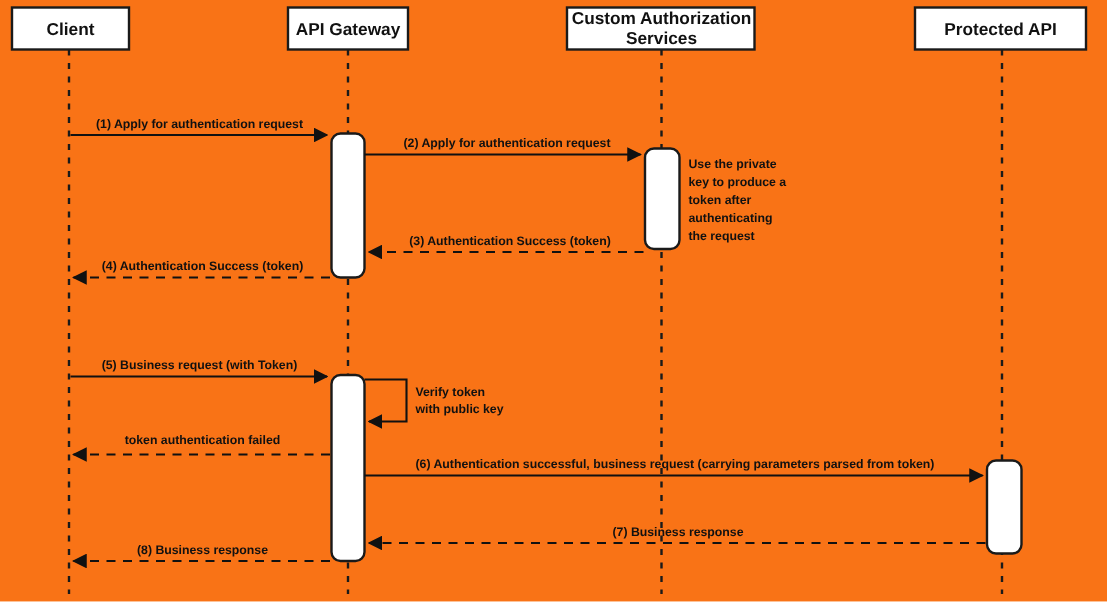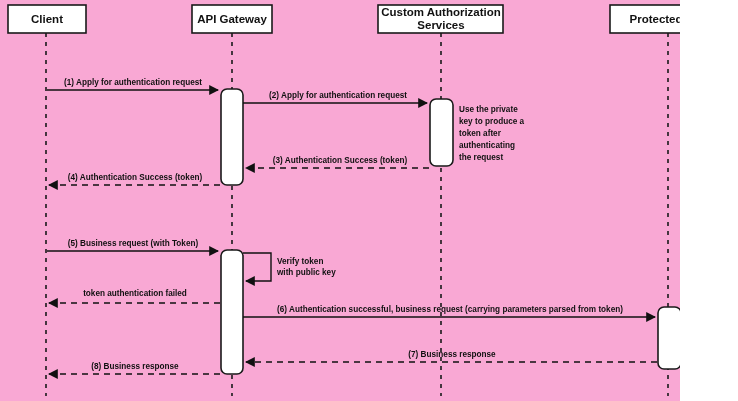--- a/index.html
+++ b/index.html
@@ -1,18 +1,18 @@
 <!DOCTYPE html>
 <html><head>
 <meta charset="utf-8">
 <title>Sequence Diagram</title>
 <style>
   html,body{margin:0;padding:0;background:#ffffff;}
   body{font-family:"Liberation Sans",sans-serif;}
-  #canvas{position:relative;width:680px;height:401px;background:#f9a8d4;overflow:hidden;}
+  #canvas{position:relative;width:738px;height:401px;background:#f97316;overflow:hidden;}
   svg#diagram{position:absolute;left:0;top:0;width:738px;height:401px;}
 
   .actor-box{fill:#ffffff;stroke:#1a1a1a;stroke-width:1.6;}
   .actor-label{font-family:"Liberation Sans",sans-serif;font-size:11.5px;font-weight:bold;fill:#111111;text-anchor:middle;dominant-baseline:middle;}
   .lifeline{stroke:#1a1a1a;stroke-width:1.6;stroke-dasharray:4 5;fill:none;}
   .activation{fill:#ffffff;stroke:#1a1a1a;stroke-width:1.6;}
   .msg-solid{stroke:#111111;stroke-width:1.4;fill:none;}
   .msg-dashed{stroke:#111111;stroke-width:1.4;fill:none;stroke-dasharray:6 5;}
   .msg-label{font-family:"Liberation Sans",sans-serif;font-size:8.2px;font-weight:bold;fill:#111111;text-anchor:middle;}
   .msg-label-left{font-family:"Liberation Sans",sans-serif;font-size:8.2px;font-weight:bold;fill:#111111;text-anchor:start;}

